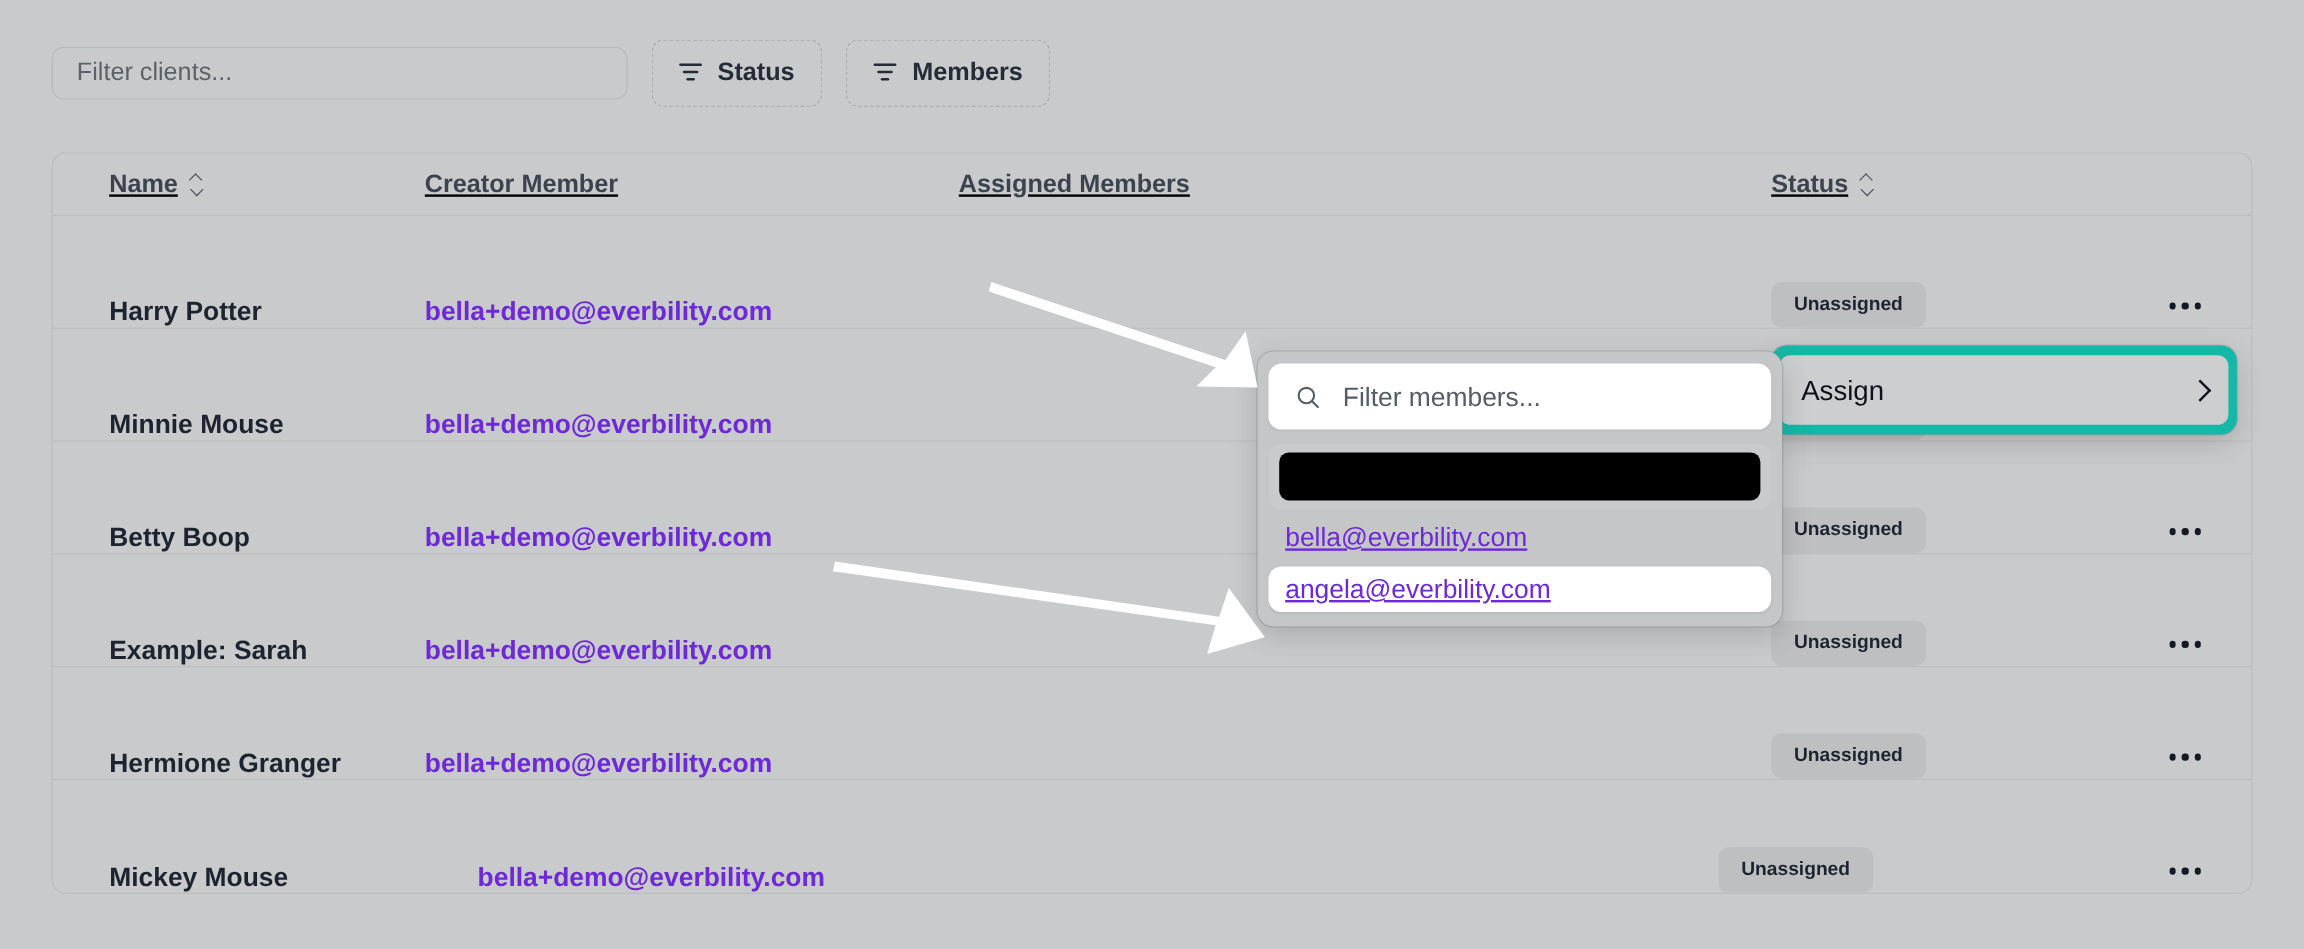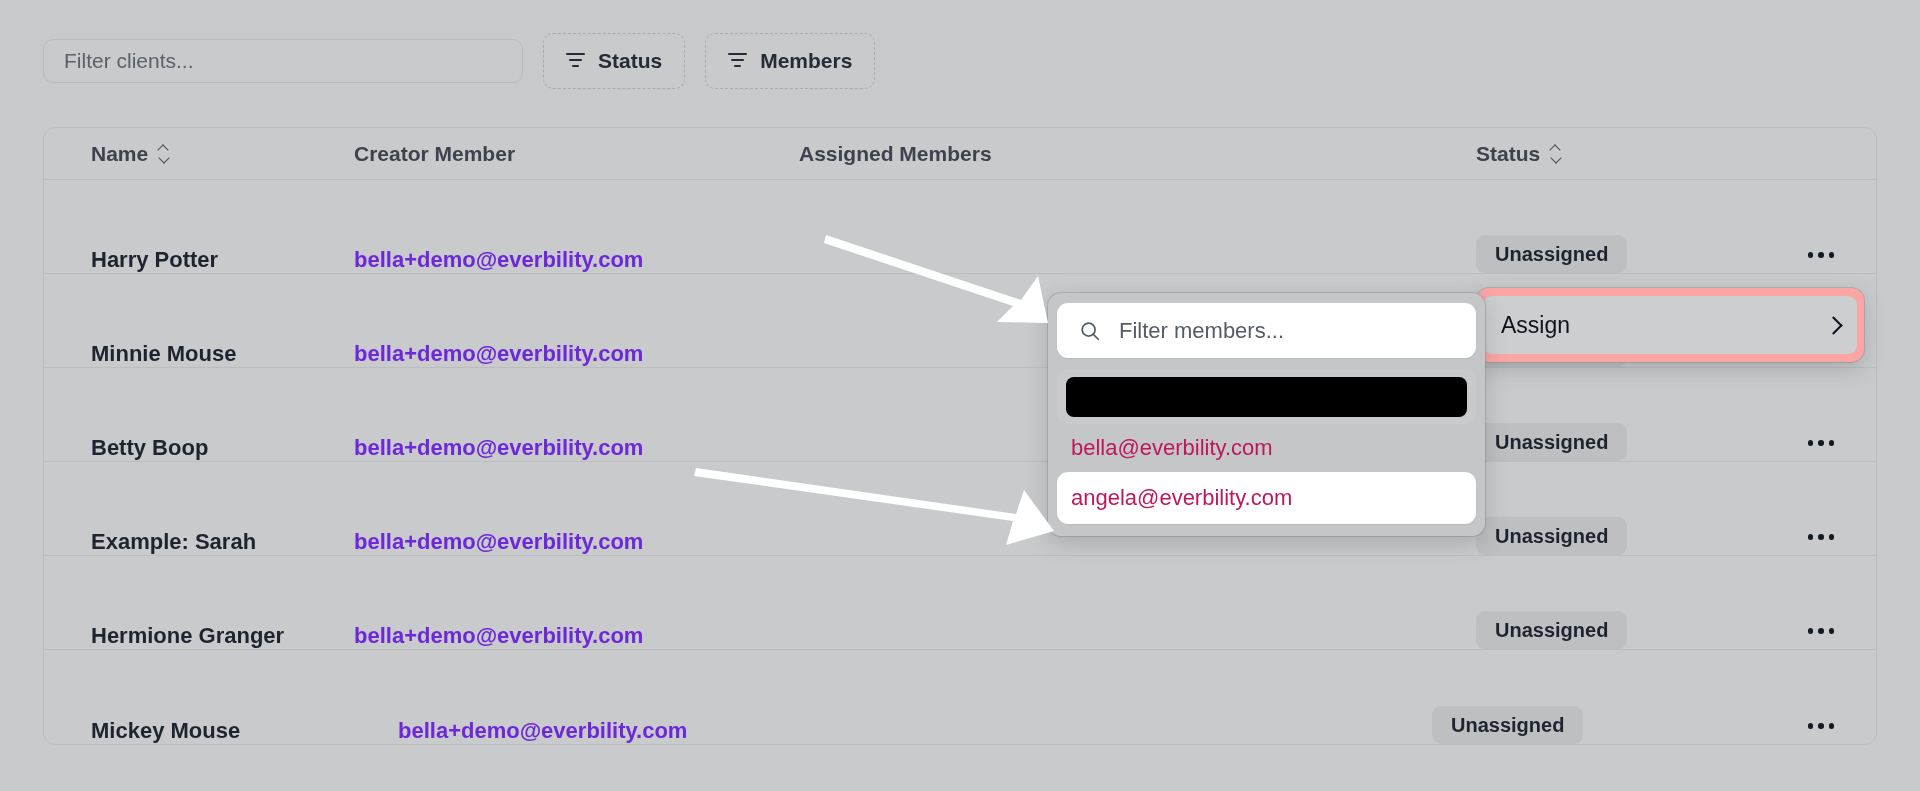--- a/index.html
+++ b/index.html
@@ -86,21 +86,21 @@
     background: transparent;
     overflow: hidden;
   }
   .trow {
     display: flex;
     align-items: center;
     border-bottom: 1px solid #bcbdbf;
     box-sizing: border-box;
   }
   .trow:last-child { border-bottom: none; gap: 44px; }
-  #table-head { height: 52px; }
+  #table-head { height: 52px; text-decoration: underline; }
   .tbody-row { height: 94px; align-items: flex-end; }
 
   .c-name   { width: 310px; padding-left: 47px; box-sizing: border-box; }
   .c-creator{ width: 445px; box-sizing: border-box; }
   .c-assigned{ flex: 1; box-sizing: border-box; }
   .c-status { width: 290px; box-sizing: border-box; }
   .c-actions{ width: 110px; box-sizing: border-box; display: flex; justify-content: center; }
 
   #table-head .c-name,
   #table-head .c-creator,
@@ -153,21 +153,21 @@
     color: #6d28d9;
   }
   .status-badge {
     display: inline-flex;
     align-items: center;
     justify-content: center;
     height: 38px;
     padding: 0 19px;
     border-radius: 9px;
     background: #bebfc1;
-    font-size: 20px;
+    font-size: 16px;
     font-weight: 600;
     color: #1d2430;
   }
   .dots-btn {
     width: 46px;
     height: 36px;
     display: flex;
     align-items: center;
     justify-content: center;
     gap: 5px;
@@ -222,52 +222,53 @@
   #members-search-input::placeholder { color: #555c66; opacity: 1; }
 
   #members-list { margin-top: 12px; }
   .member-item {
     height: 48px;
     display: flex;
     align-items: center;
     padding: 0 14px;
     border-radius: 10px;
     font-size: 22px;
-    color: #be185d;
+    color: #6d28d9;
     cursor: pointer;
     box-sizing: border-box;
+    text-decoration: underline;
   }
   .member-item.redacted {
     background: #c9cacc;
     padding: 0;
     height: 54px;
     justify-content: center;
   }
   .member-item.redacted .bar {
     width: 401px;
     height: 40px;
     background: #000000;
     border-radius: 8px;
     display: block;
   }
   .member-item.highlighted {
     background: #ffffff;
     border-radius: 11px;
-    height: 52px;
+    height: 38px;
     box-shadow: 0 1px 2px rgba(0,0,0,0.05);
   }
 
   
   #row-context-menu {
     position: absolute;
     left: 1476px;
     top: 288px;
     width: 388px;
     border-radius: 13px;
-    background: #fca5a5;
+    background: #14b8a6;
     box-shadow: 0 7px 22px rgba(60,62,66,0.22), 0 0 0 1px rgba(150,152,156,0.5);
     padding: 8px 7px;
     box-sizing: border-box;
   }
   .menu-item {
     height: 58px;
     display: flex;
     align-items: center;
     justify-content: space-between;
     padding: 0 18px;

